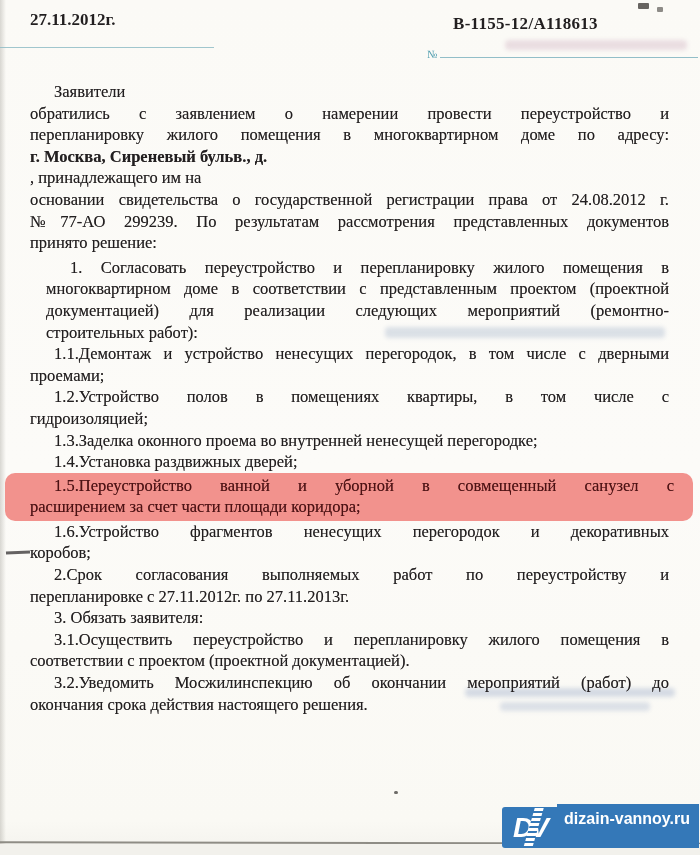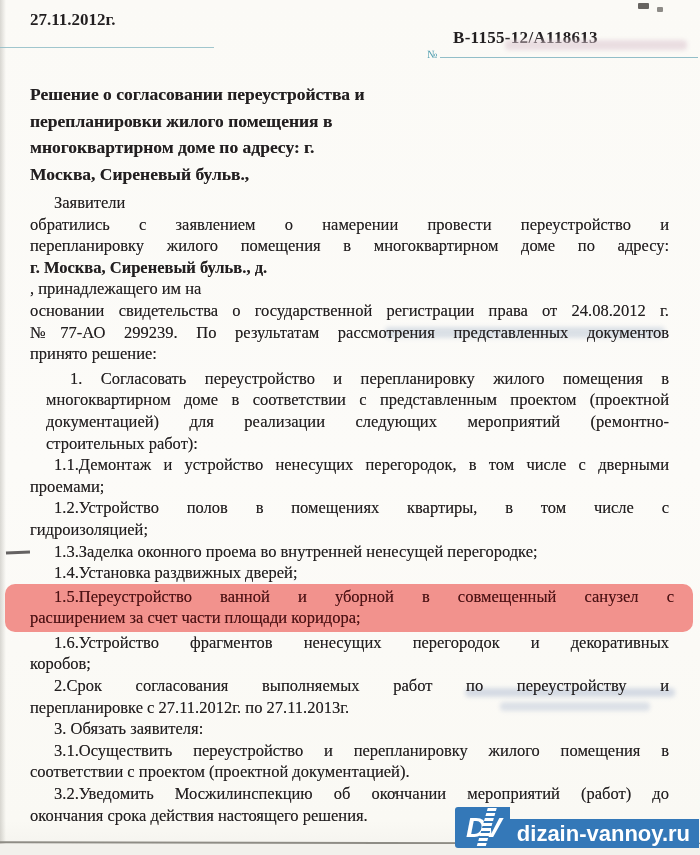--- a/index.html
+++ b/index.html
@@ -6,21 +6,21 @@
   body{width:700px;height:855px;overflow:hidden;background:#e9e8e4;}
   .page{
     position:relative;width:700px;height:855px;overflow:hidden;
     background:linear-gradient(180deg,#fbfaf6 0%,#fcfbf8 55%,#faf9f4 96%,#f3f2ed 100%);
     font-family:"Liberation Serif",serif;color:#221f20;
   }
   .edge-shade{position:absolute;left:0;top:0;bottom:0;width:6px;
     background:linear-gradient(to right,rgba(150,148,140,.35),rgba(150,148,140,0));}
   
   .hdr-date{position:absolute;left:30px;top:10px;font-size:17px;font-weight:bold;}
-  .hdr-num{position:absolute;left:453px;top:28px;font-size:17px;font-weight:bold;letter-spacing:.3px;}
+  .hdr-num{position:absolute;left:453px;top:14px;font-size:17px;font-weight:bold;letter-spacing:.3px;}
   .uline-left{position:absolute;left:0;top:47px;width:214px;height:1px;background:#8fbcc6;opacity:.85;}
   .no-sign{position:absolute;left:427px;top:48px;font-size:11px;color:#4e9cae;font-family:"Liberation Serif",serif;}
   .uline-right{position:absolute;left:440px;top:57px;width:258px;height:1px;background:#86b7c3;opacity:.9;}
   
   .content{position:absolute;left:30px;top:81px;width:639px;
     font-size:16.5px;line-height:21.6px;text-shadow:0 0 .5px rgba(40,35,35,.55);}
   .title{font-weight:bold;font-size:17.5px;line-height:26.5px;margin-bottom:5px;}
   .title .ln{text-align:left;text-align-last:left;}
   .ln{text-align:justify;text-align-last:justify;}
   .ln.last{text-align-last:left;}
@@ -46,22 +46,22 @@
   .ghost-4{left:500px;top:702px;width:150px;height:9px;background:#aebbd2;opacity:.40;}
   .scan-edge{position:absolute;left:-4px;right:-4px;top:842px;height:2px;background:#8e8c85;transform:rotate(.12deg);}
   .bottom-strip{position:absolute;left:0;right:0;bottom:0;height:11px;background:#f2f1ec;}
   
   .wm{position:absolute;right:1px;bottom:7px;display:flex;align-items:flex-end;}
   .wm-sq{position:relative;width:55px;height:41px;background:#3478b8;border-radius:3px 0 0 3px;
     color:#fff;font-family:"Liberation Sans",sans-serif;font-style:italic;font-weight:bold;
     font-size:28px;line-height:41px;text-align:center;letter-spacing:-3px;overflow:hidden;}
   .wm-ladder{position:absolute;left:27px;top:1px;width:9px;height:40px;transform:skewX(-16deg);
     background:repeating-linear-gradient(to bottom,#ffffff 0 3px,#3478b8 3px 5px);}
-  .wm-bar{height:29px;background:#3478b8;color:#fff;font-family:"Liberation Sans",sans-serif;
-    font-weight:bold;font-size:22px;line-height:29px;padding:0 9px 0 7px;white-space:nowrap;}
+  .wm-bar{height:44px;background:#3478b8;color:#fff;font-family:"Liberation Sans",sans-serif;
+    font-weight:bold;font-size:16px;line-height:29px;padding:0 9px 0 7px;white-space:nowrap;}
 </style>
 </head>
 <body>
 
 <div class="page">
 
   <div class="edge-shade"></div>
   <div class="speck-a"></div>
   <div class="speck-b"></div>
 
@@ -71,26 +71,20 @@
   <div class="no-sign">№</div>
   <div class="uline-right"></div>
 
   <div class="ghost ghost-1"></div>
   <div class="ghost ghost-2"></div>
   <div class="ghost ghost-3"></div>
   <div class="ghost ghost-4"></div>
 
   <div class="content">
 
-    <div class="title">
-        <div class="ln">Решение о согласовании переустройства и</div>
-        <div class="ln">перепланировки жилого помещения в</div>
-        <div class="ln">многоквартирном доме по адресу: г.</div>
-        <div class="ln last">Москва, Сиреневый бульв.,</div>
-      </div>
 
     <div class="ln last applicants">Заявители</div>
 
     <div class="cont stretch-all">
         <div class="ln">обратились с заявлением о намерении провести переустройство и</div>
         <div class="ln last">перепланировку жилого помещения в многоквартирном доме по адресу:</div>
       </div>
 
     <div class="addr-line">
       <span class="b">г. Москва, Сиреневый бульв., д.</span>

